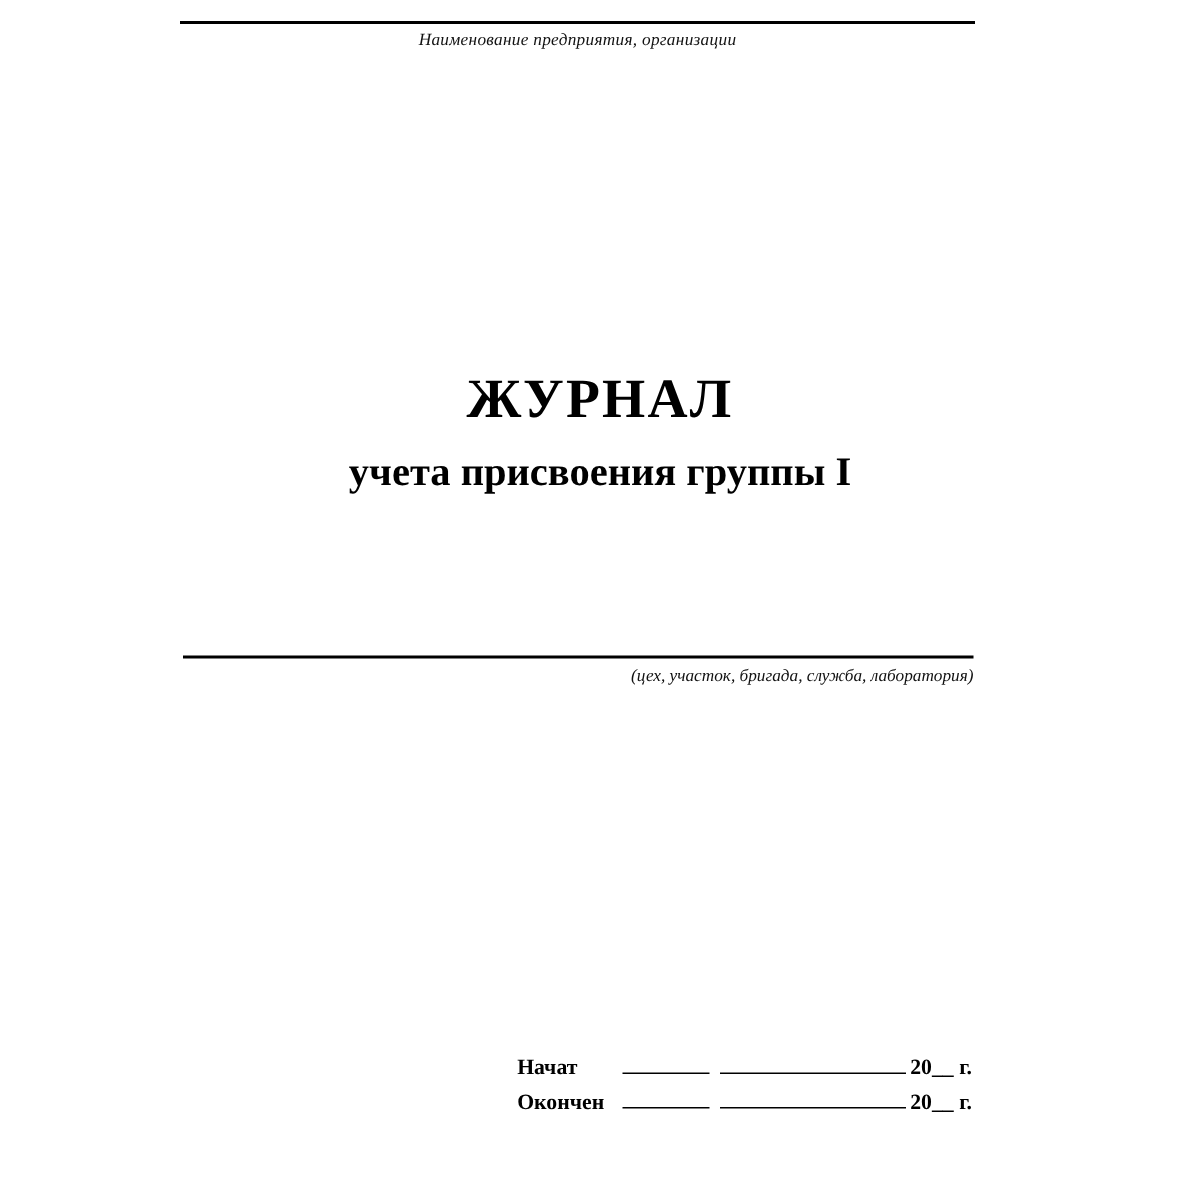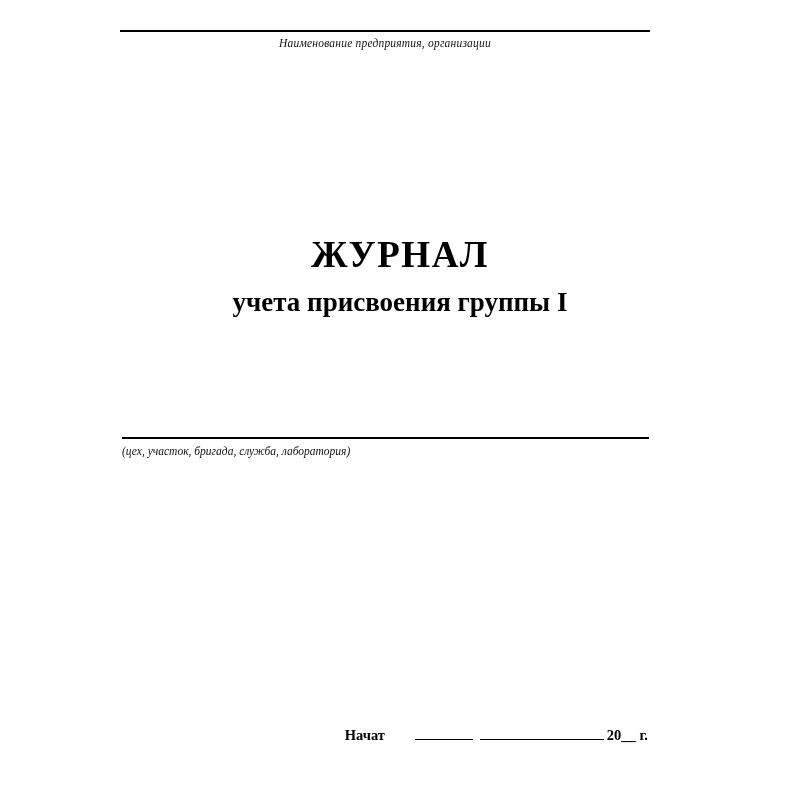--- a/index.html
+++ b/index.html
@@ -19,42 +19,42 @@
     width: 800px;
     height: 800px;
     box-sizing: border-box;
     background: #ffffff;
   }
 
   
   .org-block {
     position: absolute;
     left: 120px;
-    top: 30px;
+    top: 14px;
     width: 530px;
   }
   .rule {
     border-top: 2px solid #000;
     width: 100%;
     height: 0;
   }
   .org-caption {
     text-align: center;
     font-style: italic;
     font-size: 11.5px;
     letter-spacing: 0.2px;
     margin-top: 5px;
     color: #111;
   }
 
   
   .title-block {
     position: absolute;
     left: 0;
-    top: 236px;
+    top: 248px;
     width: 800px;
     text-align: center;
   }
   .title-main {
     font-size: 37px;
     font-weight: bold;
     letter-spacing: 1.5px;
     line-height: 1.05;
   }
   .title-sub {
@@ -68,21 +68,21 @@
   }
 
   
   .sub-block {
     position: absolute;
     left: 122px;
     top: 437px;
     width: 527px;
   }
   .sub-caption {
-    text-align: left;
+    text-align: right;
     font-style: italic;
     font-size: 11.5px;
     margin-top: 6px;
     color: #111;
   }
 
   
   .dates {
     position: absolute;
     right: 152px;
@@ -135,15 +135,18 @@
 
   <div class="sub-block">
     <div class="rule"></div>
     <div class="sub-caption">(цех, участок, бригада, служба, лаборатория)</div>
   </div>
 
   <div class="dates">
     <span class="row">
       <span class="lbl">Начат</span><span class="blank-s"></span><span class="blank-l"></span><span class="yr">20__ г.</span>
     </span>
+    <span class="row">
+      <span class="lbl">Окончен</span><span class="blank-s"></span><span class="blank-l"></span><span class="yr">20__ г.</span>
+    </span>
   </div>
 
 </div>
 
 </body></html>

